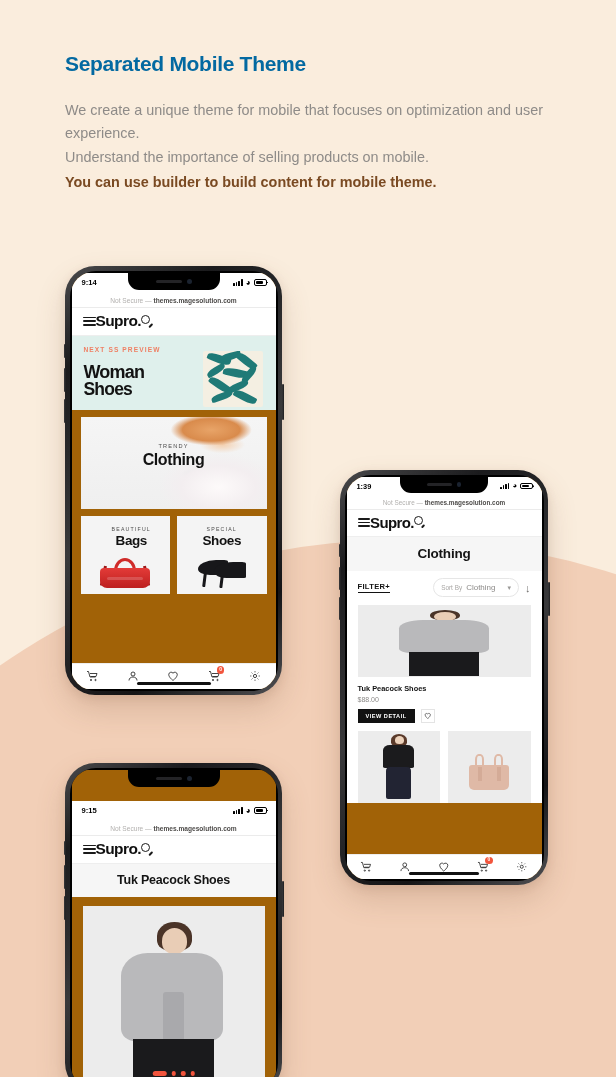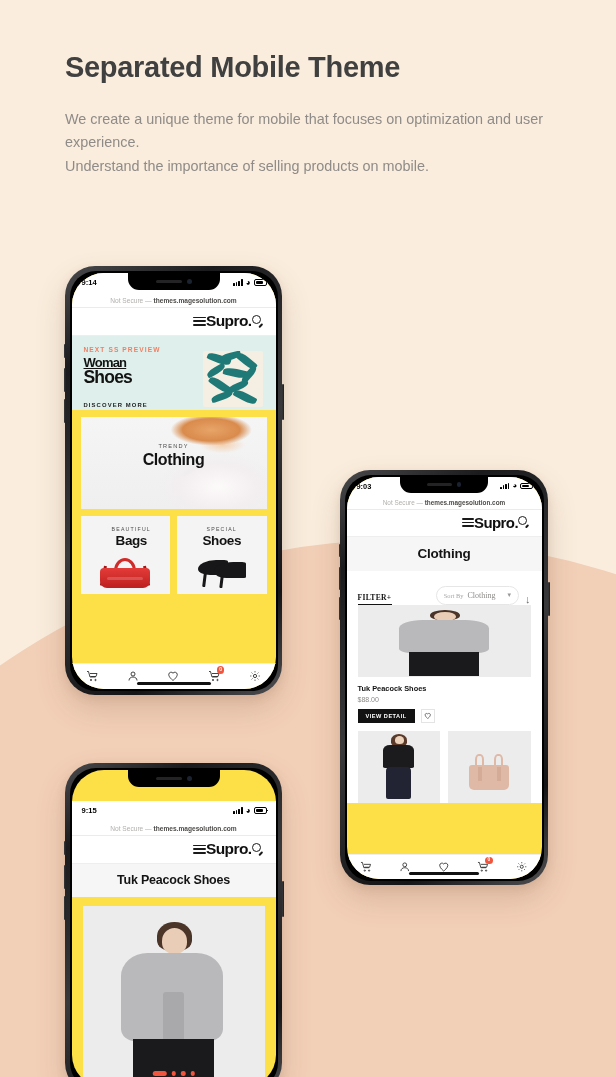--- a/index.html
+++ b/index.html
@@ -23,23 +23,23 @@
     top:540px;
     width:1400px;
     height:1400px;
     border-radius:50%;
     background:#f2cfb7;
   }
 
   
   #headerblock { position:absolute; left:65px; top:52px; width:500px; z-index:5; }
   #page-title {
-    font-size: 29px;
+    font-size: 21px;
     font-weight: 700;
-    color:#404040;
+    color:#0369a1;
     letter-spacing:-0.3px;
     line-height:1.1;
   }
   #subcopy { margin-top:24px; }
   #subcopy p {
     font-size: 14.4px;
     line-height: 1.62;
     color:#8e8b88;
     font-weight:400;
   }
@@ -62,23 +62,23 @@
     position:relative;
     width:100%; height:100%;
     border-radius: 26px;
     background:#000;
     padding:2px;
     overflow:hidden;
   }
   .screen {
     position:relative;
     width:100%; height:100%;
-    border-radius:32px;
+    border-radius:16px;
     overflow:hidden;
-    background:#fde047;
+    background:#a16207;
   }
   .notch {
     position:absolute; top:0; left:50%;
     transform:translateX(-50%);
     background:#000;
     border-bottom-left-radius:11px;
     border-bottom-right-radius:11px;
     z-index:30;
     display:flex; align-items:center; justify-content:center;
     gap:5px;
@@ -119,21 +119,21 @@
   
   .urlbar {
     text-align:center; background:#fff; color:#b2b0ae;
     border-bottom:1px solid #ebebeb;
     white-space:nowrap; overflow:hidden;
   }
   .urlbar b { color:#4e4c4a; font-weight:700; }
 
   
   .appbar {
-    display:flex; align-items:center; justify-content:flex-end;
+    display:flex; align-items:center; justify-content:flex-start;
     background:#fff; border-bottom:1px solid #eeeeee;
   }
   .hamb { display:flex; flex-direction:column; justify-content:space-between; }
   .hamb span { display:block; background:#1a1a1a; border-radius:1px; width:100%; }
   .brand { font-weight:700; color:#101010; letter-spacing:-0.6px; }
   .mag { position:relative; display:block; }
   .mag .ring { position:absolute; border:1.4px solid #1a1a1a; border-radius:50%; left:0; top:0; }
   .mag .hdl { position:absolute; background:#1a1a1a; transform:rotate(45deg); border-radius:1px; }
 
   
@@ -215,21 +215,21 @@
     position:absolute; background:#f2553d; color:#fff;
     border-radius:50%; display:flex; align-items:center; justify-content:center;
     font-weight:700; line-height:1;
   }
   .homebar {
     position:absolute; bottom:4px; left:50%; transform:translateX(-50%);
     background:#111; border-radius:3px;
   }
 
   
-  .toolbar { display:flex; align-items:flex-end; background:#fff;font-family:Liberation Serif, serif; }
+  .toolbar { display:flex; align-items:center; background:#fff; }
   .filter {
     color:#121212; font-weight:700; letter-spacing:0.3px;
     border-bottom:1.4px solid #121212;
   }
   .sortpill {
     margin-left:auto; display:flex; align-items:center;
     border:1px solid #e6e6e6; border-radius:40px; background:#fff;
   }
   .sortlbl { color:#a9a7a5; }
   .sortval { color:#8d8b89; }
@@ -273,20 +273,21 @@
 <div id="bg-wrap">
   <div id="bg-top"></div>
   <div id="bg-arc"></div>
 </div>
 
 <div id="headerblock">
   <h1 id="page-title">Separated Mobile Theme</h1>
   <div id="subcopy">
     <p>We create a unique theme for mobile that focuses on optimization and user experience.</p>
     <p>Understand the importance of selling products on mobile.</p>
+    <p class="hl">You can use builder to build content for mobile theme.</p>
   </div>
 </div>
 
 <div class="phone" id="ph1" style="left:65px; top:266px; width:217px; height:429px;">
   <div class="btn-sil" style="left:-1.5px; top:78px; width:2px; height:14px;"></div>
   <div class="btn-vol" style="left:-1.5px; top:102px; width:2px; height:24px;"></div>
   <div class="btn-vol" style="left:-1.5px; top:133px; width:2px; height:24px;"></div>
   <div class="btn-pwr" style="right:-1.5px; top:118px; width:2px; height:36px;"></div>
 
   <div class="phone-inner">
@@ -325,21 +326,21 @@
         <span class="brand" style="font-size:15.5px;">Supro.</span>
         <span class="mag" style="width:13px;height:13px;">
           <span class="ring" style="width:9.5px;height:9.5px;"></span>
           <span class="hdl" style="left:8.6px;top:8.4px;width:1.5px;height:4.6px;"></span>
         </span>
       </div>
 
       <div class="hero" style="height:74px;">
         <div style="position:absolute;left:12px;top:10px;">
           <div class="kick" style="font-size:6.6px;">NEXT SS PREVIEW</div>
-          <div class="big" style="font-size:13px;margin-top:3px;text-decoration:underline;">Woman</div>
+          <div class="big" style="font-size:18px;margin-top:10px;">Woman</div>
           <div class="big" style="font-size:17.5px;">Shoes</div>
           <div style="margin-top:7px;">
             <span class="disc" style="font-size:5.9px;padding-bottom:2.5px;">DISCOVER MORE</span>
           </div>
         </div>
         <div class="pillow" style="right:13px;top:15px;width:60px;height:56px;">
           <span class="leaf" style="left:4px;top:4px;width:24px;height:8px;transform:rotate(22deg);"></span>
           <span class="leaf" style="left:16px;top:2px;width:22px;height:7px;transform:rotate(-14deg);"></span>
           <span class="leaf" style="left:32px;top:6px;width:23px;height:8px;transform:rotate(40deg);"></span>
           <span class="leaf" style="left:3px;top:16px;width:20px;height:7px;transform:rotate(-30deg);"></span>
@@ -436,21 +437,21 @@
   <div class="btn-pwr" style="right:-1.5px; top:112px; width:2px; height:34px;"></div>
 
   <div class="phone-inner">
     <div class="screen">
       <div class="notch" style="width:88px; height:16px;">
         <span class="spk" style="width:25px;height:3px;"></span>
         <span class="cam" style="width:4.6px;height:4.6px;"></span>
       </div>
 
       <div class="statusbar" style="height:19px; padding:0 9px 0 10px; font-size:7.4px;">
-        <span class="st-time">9:03</span>
+        <span class="st-time">1:39</span>
         <span class="st-right">
           <span class="sig">
             <i style="width:1.5px;height:2.4px;"></i>
               <i style="width:1.5px;height:3.6px;"></i>
               <i style="width:1.5px;height:4.8px;"></i>
               <i style="width:1.5px;height:6px;"></i>
           </span>
           <span class="wifi-g" style="font-size:7.6px;">◕</span>
           <span class="batt" style="width:12.5px;height:6.2px;padding:1px;">
               <i style="width:80%;"></i>

